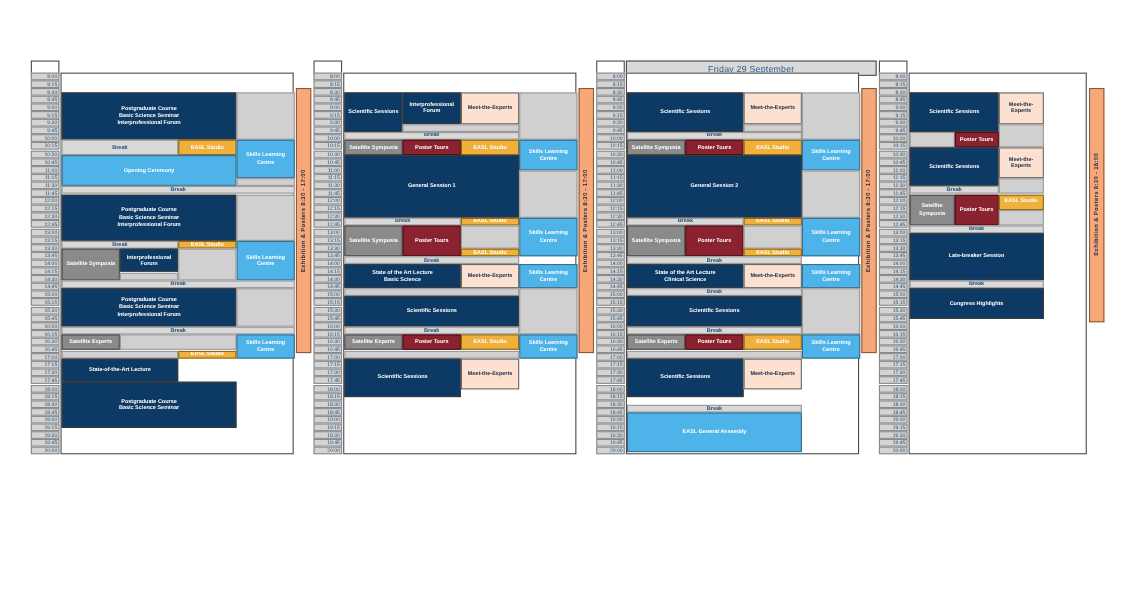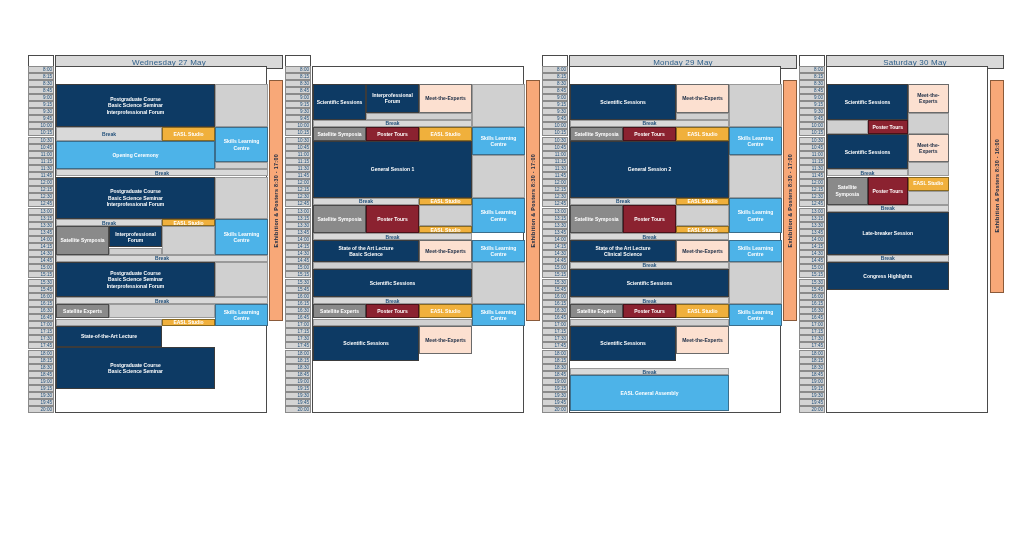--- a/index.html
+++ b/index.html
@@ -60,21 +60,20 @@
   .exhibit span {
     writing-mode:vertical-rl; transform:rotate(180deg);
     white-space:nowrap; letter-spacing:.3px;
   }
 </style>
 </head>
 <body>
 
 <div id="grid">
     <div class="corner-box" style="left: 28px; top: 55px; width: 26px;"></div>
-    <div class="day-head" style="left: 55px; top: 55px; width: 228px;">Wednesday 27 May</div>
     <div class="time-gutter" style="left: 28px; top: 0px;">
       <div class="tcell" style="top: 65.5px;">8:00</div>
       <div class="tcell" style="top: 72.6px;">8:15</div>
       <div class="tcell" style="top: 79.7px;">8:30</div>
       <div class="tcell" style="top: 86.8px;">8:45</div>
       <div class="tcell" style="top: 93.9px;">9:00</div>
       <div class="tcell" style="top: 101px;">9:15</div>
       <div class="tcell" style="top: 108.1px;">9:30</div>
       <div class="tcell" style="top: 115.2px;">9:45</div>
       <div class="tcell" style="top: 122.3px;">10:00</div>
@@ -369,21 +368,21 @@
         <span style="white-space: pre-line;">Scientific Sessions</span>
       </div>
       <div class="blk t-peach" style="left: 106px; top: 259.1px; width: 53px; height: 28.4px;">
         <span style="white-space: pre-line;">Meet-the-Experts</span>
       </div>
     </div>
     <div class="exhibit" style="left: 526px; width: 14px; top: 79.7px; height: 241.4px;">
       <span>Exhibition &amp; Posters 8:30 - 17:00</span>
     </div>
     <div class="corner-box" style="left: 542px; top: 55px; width: 26px;"></div>
-    <div class="day-head" style="left: 569px; top: 55px; width: 228px;">Monday 29 May</div>
+    <div class="day-head" style="left: 569px; top: 55px; width: 228px;">Friday 29 September</div>
     <div class="time-gutter" style="left: 542px; top: 0px;">
       <div class="tcell" style="top: 65.5px;">8:00</div>
       <div class="tcell" style="top: 72.6px;">8:15</div>
       <div class="tcell" style="top: 79.7px;">8:30</div>
       <div class="tcell" style="top: 86.8px;">8:45</div>
       <div class="tcell" style="top: 93.9px;">9:00</div>
       <div class="tcell" style="top: 101px;">9:15</div>
       <div class="tcell" style="top: 108.1px;">9:30</div>
       <div class="tcell" style="top: 115.2px;">9:45</div>
       <div class="tcell" style="top: 122.3px;">10:00</div>
@@ -533,21 +532,20 @@
         <span style="white-space: pre-line;">Break</span>
       </div>
       <div class="blk t-lblue" style="left: 0px; top: 308.8px; width: 159px; height: 35.5px;">
         <span style="white-space: pre-line;">EASL General Assembly</span>
       </div>
     </div>
     <div class="exhibit" style="left: 783px; width: 14px; top: 79.7px; height: 241.4px;">
       <span>Exhibition &amp; Posters 8:30 - 17:00</span>
     </div>
     <div class="corner-box" style="left: 799px; top: 55px; width: 26px;"></div>
-    <div class="day-head" style="left: 826px; top: 55px; width: 178px;">Saturday 30 May</div>
     <div class="time-gutter" style="left: 799px; top: 0px;">
       <div class="tcell" style="top: 65.5px;">8:00</div>
       <div class="tcell" style="top: 72.6px;">8:15</div>
       <div class="tcell" style="top: 79.7px;">8:30</div>
       <div class="tcell" style="top: 86.8px;">8:45</div>
       <div class="tcell" style="top: 93.9px;">9:00</div>
       <div class="tcell" style="top: 101px;">9:15</div>
       <div class="tcell" style="top: 108.1px;">9:30</div>
       <div class="tcell" style="top: 115.2px;">9:45</div>
       <div class="tcell" style="top: 122.3px;">10:00</div>

